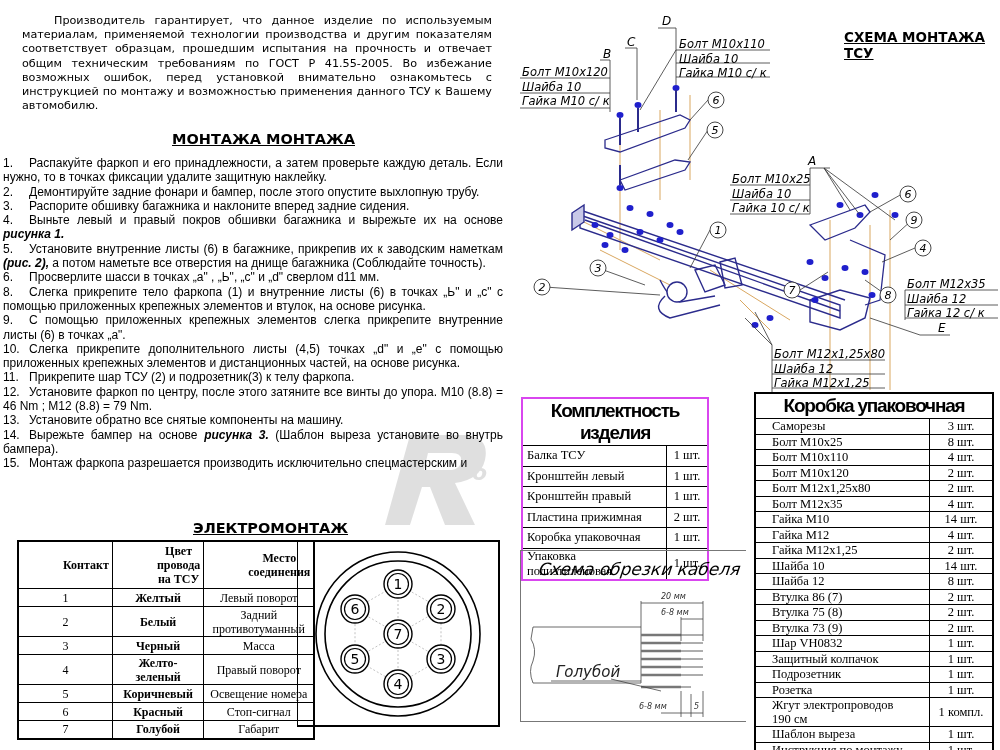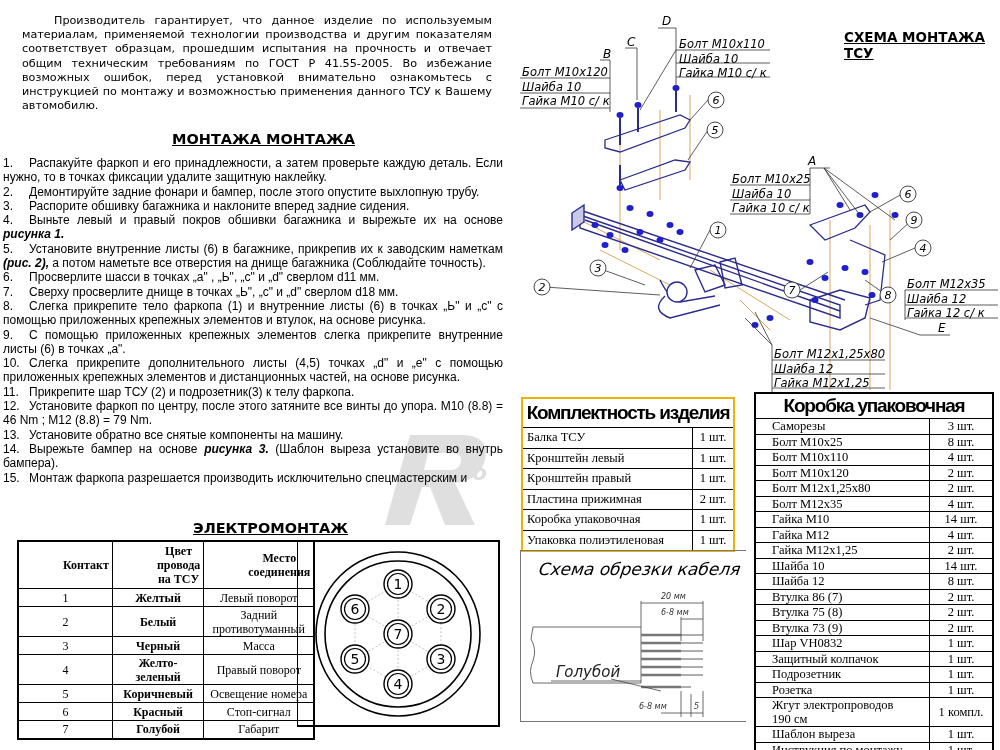--- a/index.html
+++ b/index.html
@@ -11,21 +11,21 @@
   .steps { left:3px; top:156px; width:500px; font-size:12px; line-height:14.3px; }
   .steps .step { margin:0; text-align:justify; }
   .steps .num { display:inline-block; min-width:26px; }
   .steps i { font-weight:bold; }
   table { border-collapse:collapse; }
   .elec { left:17px; top:540px; border:2px solid #000; font-family:"Liberation Serif", serif; font-size:12px; }
   .elec td, .elec th { border:1px solid #000; text-align:center; padding:0 3px; line-height:14px; }
   .elec th { font-weight:bold; height:46px;padding-left:44px; }
   .elec td.color { font-weight:bold; }
   .connector { left:297px; top:540px; width:200px; height:183px; border:2px solid #000; border-left:1px solid #000; }
-  .kit { left:521px; top:397px; width:214px; border:2px solid #eab308; font-family:"Liberation Serif", serif; font-size:12.5px; }
+  .kit { left:521px; top:397px; width:188px; border:2px solid #d946ef; font-family:"Liberation Serif", serif; font-size:12.5px; }
   .kit td { border:1px solid #000; padding:0 4px; height:19.5px; }
   .kit td.q { text-align:center; width:32px; }
   .tbl-title { font-family:"Liberation Sans", sans-serif; font-weight:bold; font-size:19px; letter-spacing:-1.2px; text-align:center; height:26px; }
   .box { left:754px; top:392px; width:240px; border:2px solid #000; font-family:"Liberation Serif", serif; font-size:12.5px; }
   .box td { border:1px solid #000; padding:0 16px; height:14.5px; line-height:14px; }
   .box td.q { text-align:center; width:58px; padding:0 2px; }
   .cable { left:520px; top:550px; width:225px; height:170px; border:1px solid #777; border-right:none; }
   .cable-title { position:absolute; left:18px; top:8px; font-family:"DejaVu Sans", sans-serif; font-style:italic; font-size:17px; font-weight:normal; transform:skewX(-8deg); }
   .watermark { left:380px; top:425px; width:130px; height:110px; opacity:0.12; }
 </style>
@@ -38,21 +38,20 @@
 
 <div class="abs sec-title" style="left:172px;top:131px;">МОНТАЖА МОНТАЖА</div>
 
 <div class="abs steps" id="steps">
     <p class="step"><span class="num">1.</span><span>Распакуйте фаркоп и его принадлежности, а затем проверьте каждую деталь. Если нужно, то в точках фиксации удалите защитную наклейку.</span></p>
     <p class="step"><span class="num">2.</span><span>Демонтируйте задние фонари и бампер, после этого опустите выхлопную трубу.</span></p>
     <p class="step"><span class="num">3.</span><span>Распорите обшивку багажника и наклоните вперед задние сидения.</span></p>
     <p class="step"><span class="num">4.</span><span>Выньте левый и правый покров обшивки багажника и вырежьте их на основе</span> <i>рисунка 1.</i></p>
     <p class="step"><span class="num">5.</span><span>Установите внутренние листы (6) в багажнике, прикрепив их к заводским наметкам</span> <i>(рис. 2),</i> <span>а потом наметьте все отверстия на днище багажника (Соблюдайте точность).</span></p>
     <p class="step"><span class="num">6.</span><span>Просверлите шасси в точках „a" , „Ь", „c" и „d" сверлом d11 мм.</span></p>
-    <p class="step"><span class="num">7.</span><span>Сверху просверлите днище в точках „Ь", „c" и „d" сверлом d18 мм.</span></p>
     <p class="step"><span class="num">8.</span><span>Слегка прикрепите тело фаркопа (1) и внутренние листы (6) в точках „Ь" и „c" с помощью приложенных крепежных элементов и втулок, на основе рисунка.</span></p>
     <p class="step"><span class="num">9.</span><span>С помощью приложенных крепежных элементов слегка прикрепите внутренние листы (6) в точках „a".</span></p>
     <p class="step"><span class="num">10.</span><span>Слегка прикрепите дополнительного листы (4,5) точках „d" и „e" с помощью приложенных крепежных элементов и дистанционных частей, на основе рисунка.</span></p>
     <p class="step"><span class="num">11.</span><span>Прикрепите шар ТСУ (2) и подрозетник(3) к телу фаркопа.</span></p>
     <p class="step"><span class="num">12.</span><span>Установите фаркоп по центру, после этого затяните все винты до упора. M10 (8.8) = 46 Nm ; M12 (8.8) = 79 Nm.</span></p>
     <p class="step"><span class="num">13.</span><span>Установите обратно все снятые компоненты на машину.</span></p>
     <p class="step"><span class="num">14.</span><span>Вырежьте бампер на основе</span> <i>рисунка 3.</i> <span>(Шаблон выреза установите во внутрь бампера).</span></p>
     <p class="step"><span class="num">15.</span><span>Монтаж фаркопа разрешается производить исключительно спецмастерским и</span></p>
   </div>
 

